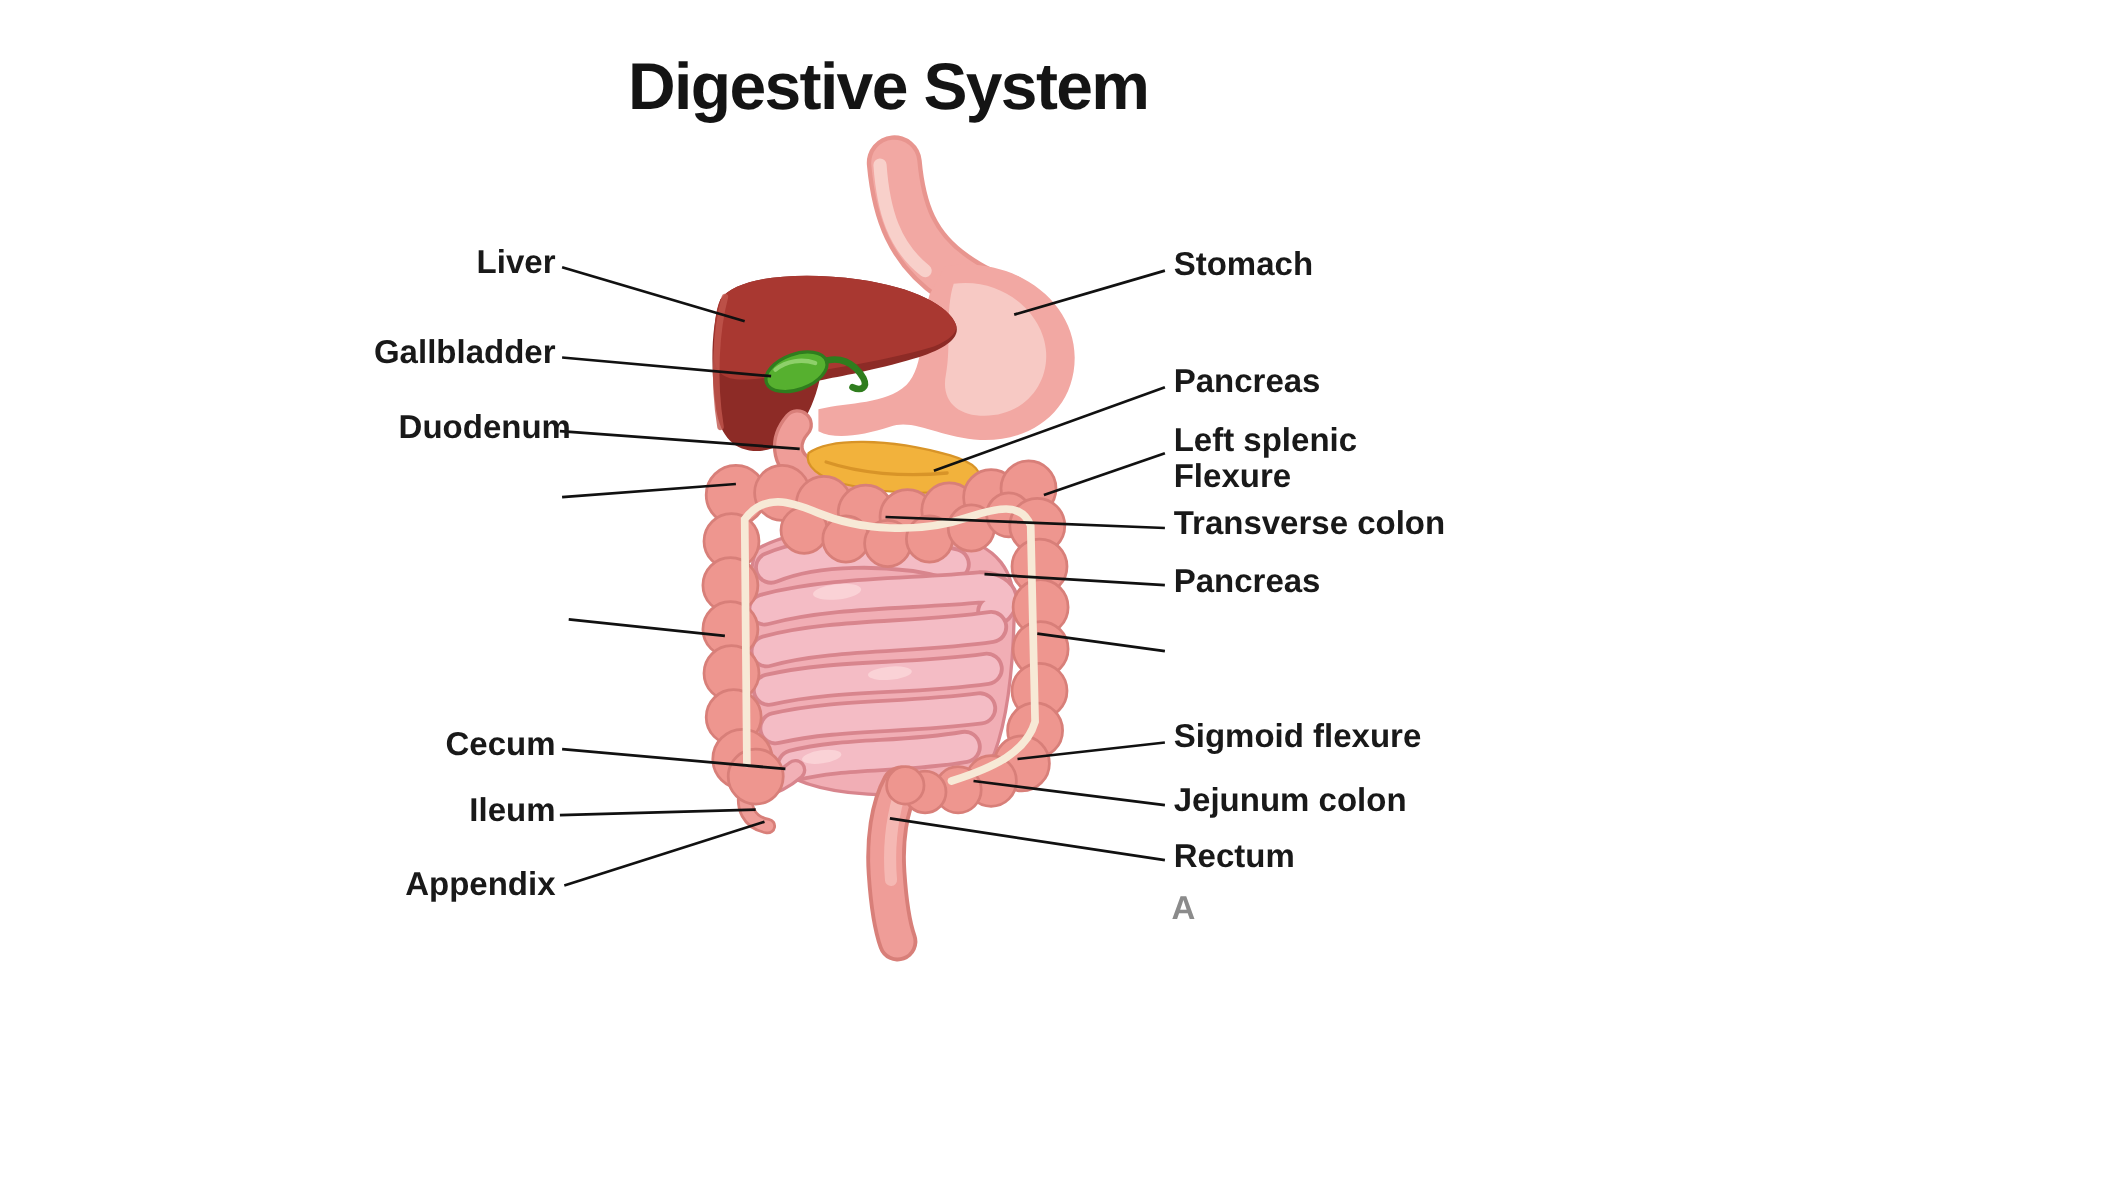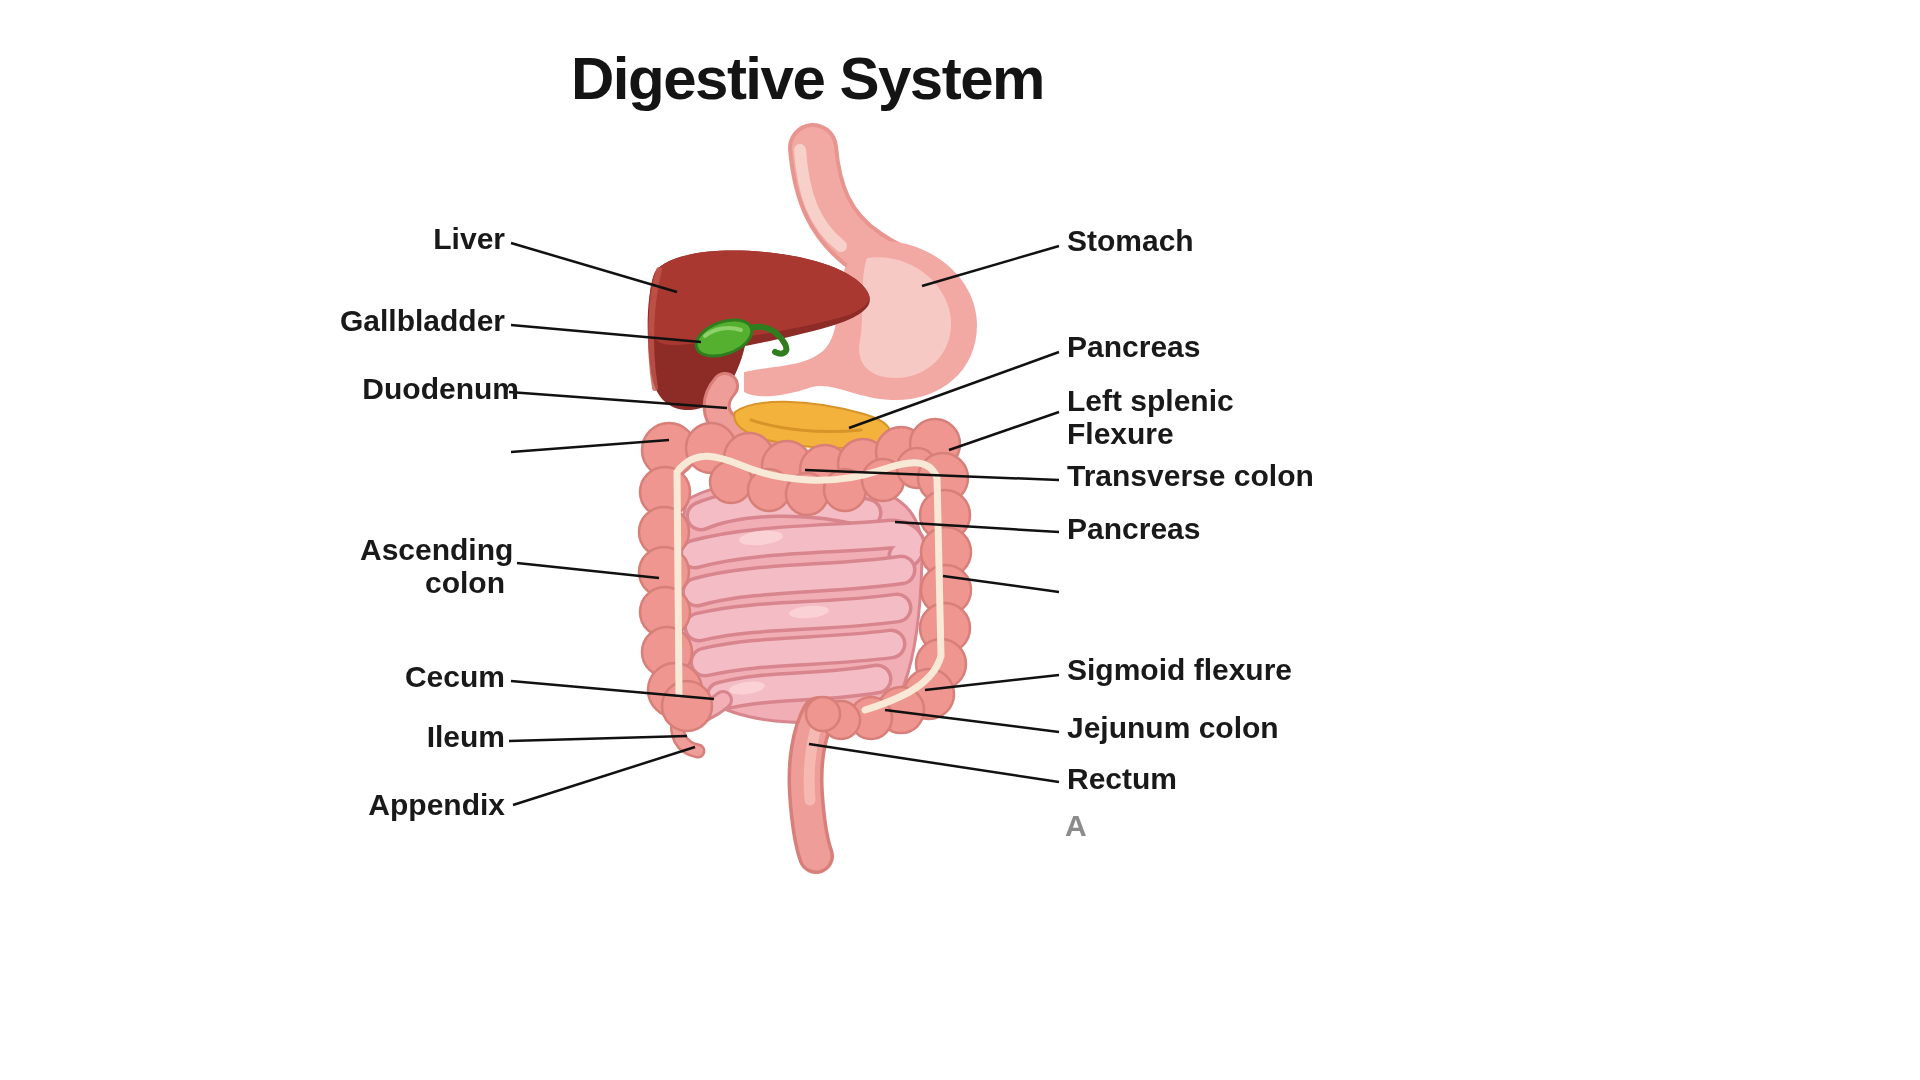--- a/index.html
+++ b/index.html
@@ -160,21 +160,20 @@
       <line x1="1040" y1="732" x2="866" y2="710"></line>
       <line x1="1040" y1="782" x2="790" y2="744"></line>
     </g>
   </svg>
 
   <div class="title">Digestive System</div>
 
   <div class="label lft" style="left:366px;top:222px;width:120px">Liver</div>
   <div class="label lft" style="left:306px;top:304px;width:180px">Gallbladder</div>
   <div class="label lft" style="left:340px;top:372px;width:160px">Duodenum</div>
-  <div class="label lft" style="left:341px;top:533px;width:145px">Ascending colon</div>
   <div class="label lft" style="left:366px;top:660px;width:120px">Cecum</div>
   <div class="label lft" style="left:366px;top:720px;width:120px">Ileum</div>
   <div class="label lft" style="left:336px;top:788px;width:150px">Appendix</div>
 
   <div class="label" style="left:1048px;top:224px;width:220px">Stomach</div>
   <div class="label" style="left:1048px;top:330px;width:220px">Pancreas</div>
   <div class="label" style="left:1048px;top:459px;width:260px">Transverse colon</div>
   <div class="label" style="left:1048px;top:384px;width:175px">Left splenic Flexure</div>
   <div class="label" style="left:1048px;top:512px;width:220px">Pancreas</div>
   <div class="label" style="left:1048px;top:653px;width:240px">Sigmoid flexure</div>

